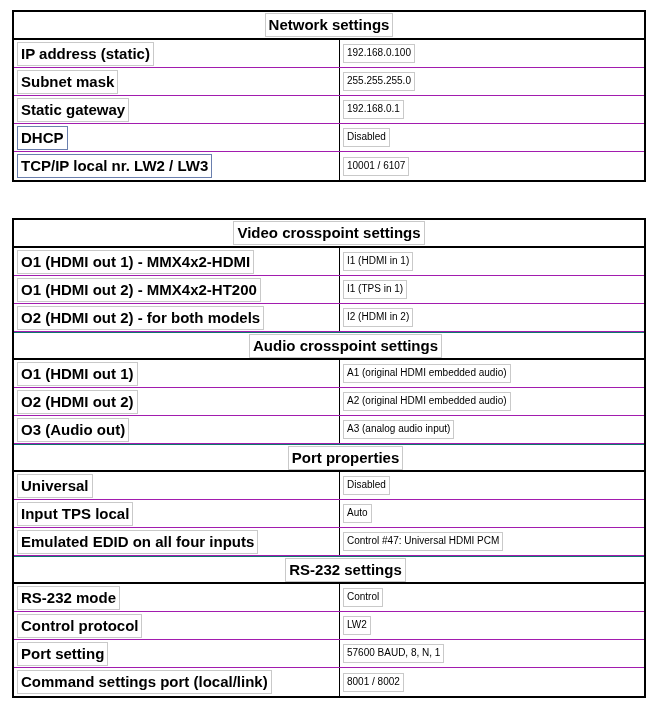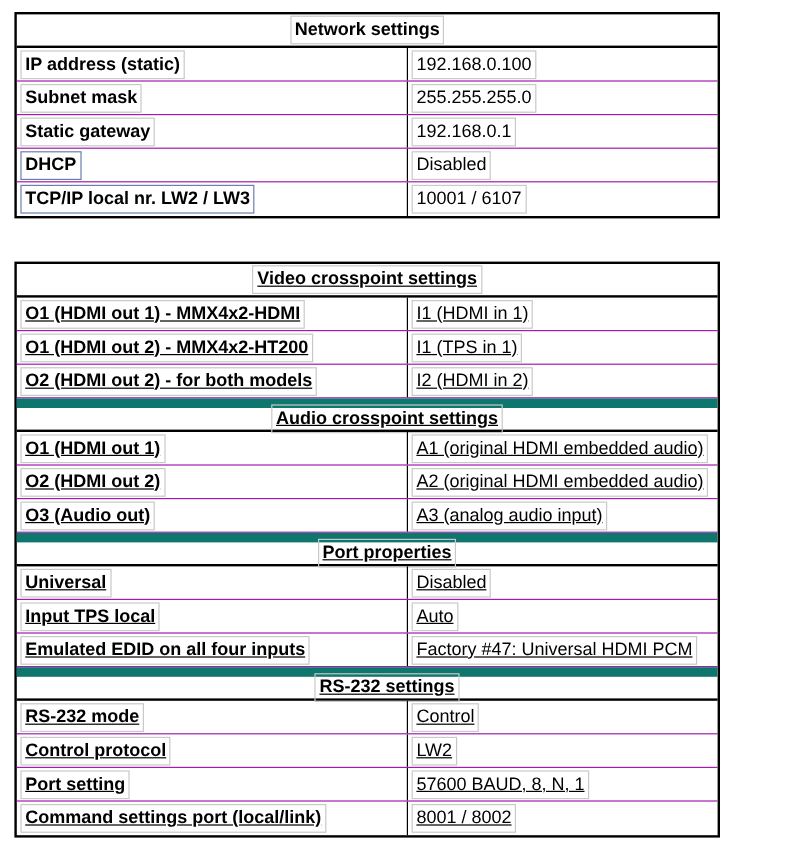--- a/index.html
+++ b/index.html
@@ -19,44 +19,44 @@
     position: relative;
     width: 663px;
     height: 701px;
     background: #ffffff;
   }
 
   
   .tbl {
     position: absolute;
     left: 12px;
-    width: 588px;
+    width: 634px;
     border: 2px solid #000000;
     box-sizing: border-box;
     background: #ffffff;
   }
   #table-network { top: 10px; }
-  #table-settings { top: 218px; text-decoration: underline; }
+  #table-settings { top: 218px; }
 
   .row {
     display: flex;
     height: 28px;
     box-sizing: border-box;
     border-bottom: 1px solid #a21caf;
   }
   .row:last-child { border-bottom: none; }
 
   
   .row.section {
     border-bottom: 2px solid #000000;
     justify-content: center;
     align-items: center;
   }
   .row.section.after-body {
-    border-top: 8px solid #0f766e;
+    border-top: 1px solid #0f766e;
     padding-left: 33px;
   }
 
   .cell-label {
     width: 326px;
     flex: 0 0 326px;
     box-sizing: border-box;
     border-right: 1px solid #000000;
     display: flex;
     align-items: center;
@@ -80,21 +80,21 @@
     background: transparent;
     white-space: nowrap;
   }
   .tb.label {
     font-weight: bold;
     font-size: 15px;
     color: #000000;
   }
   .tb.value {
     font-weight: normal;
-    font-size: 15px;
+    font-size: 10px;
     color: #000000;
   }
   .tb.header {
     font-weight: bold;
     font-size: 15px;
     color: #000000;
   }
   
   .tb.blue {
     border-color: #6a7fae;
@@ -242,21 +242,21 @@
       <div class="cell-value">
         <span class="tb value">Auto</span>
       </div>
     </div>
 
     <div class="row">
       <div class="cell-label">
         <span class="tb label">Emulated EDID on all four inputs</span>
       </div>
       <div class="cell-value">
-        <span class="tb value">Factory #47: Universal HDMI PCM</span>
+        <span class="tb value">Control #47: Universal HDMI PCM</span>
       </div>
     </div>
 
     <div class="row section after-body">
       <span class="tb header">RS-232 settings</span>
     </div>
 
     <div class="row">
       <div class="cell-label">
         <span class="tb label">RS-232 mode</span>

